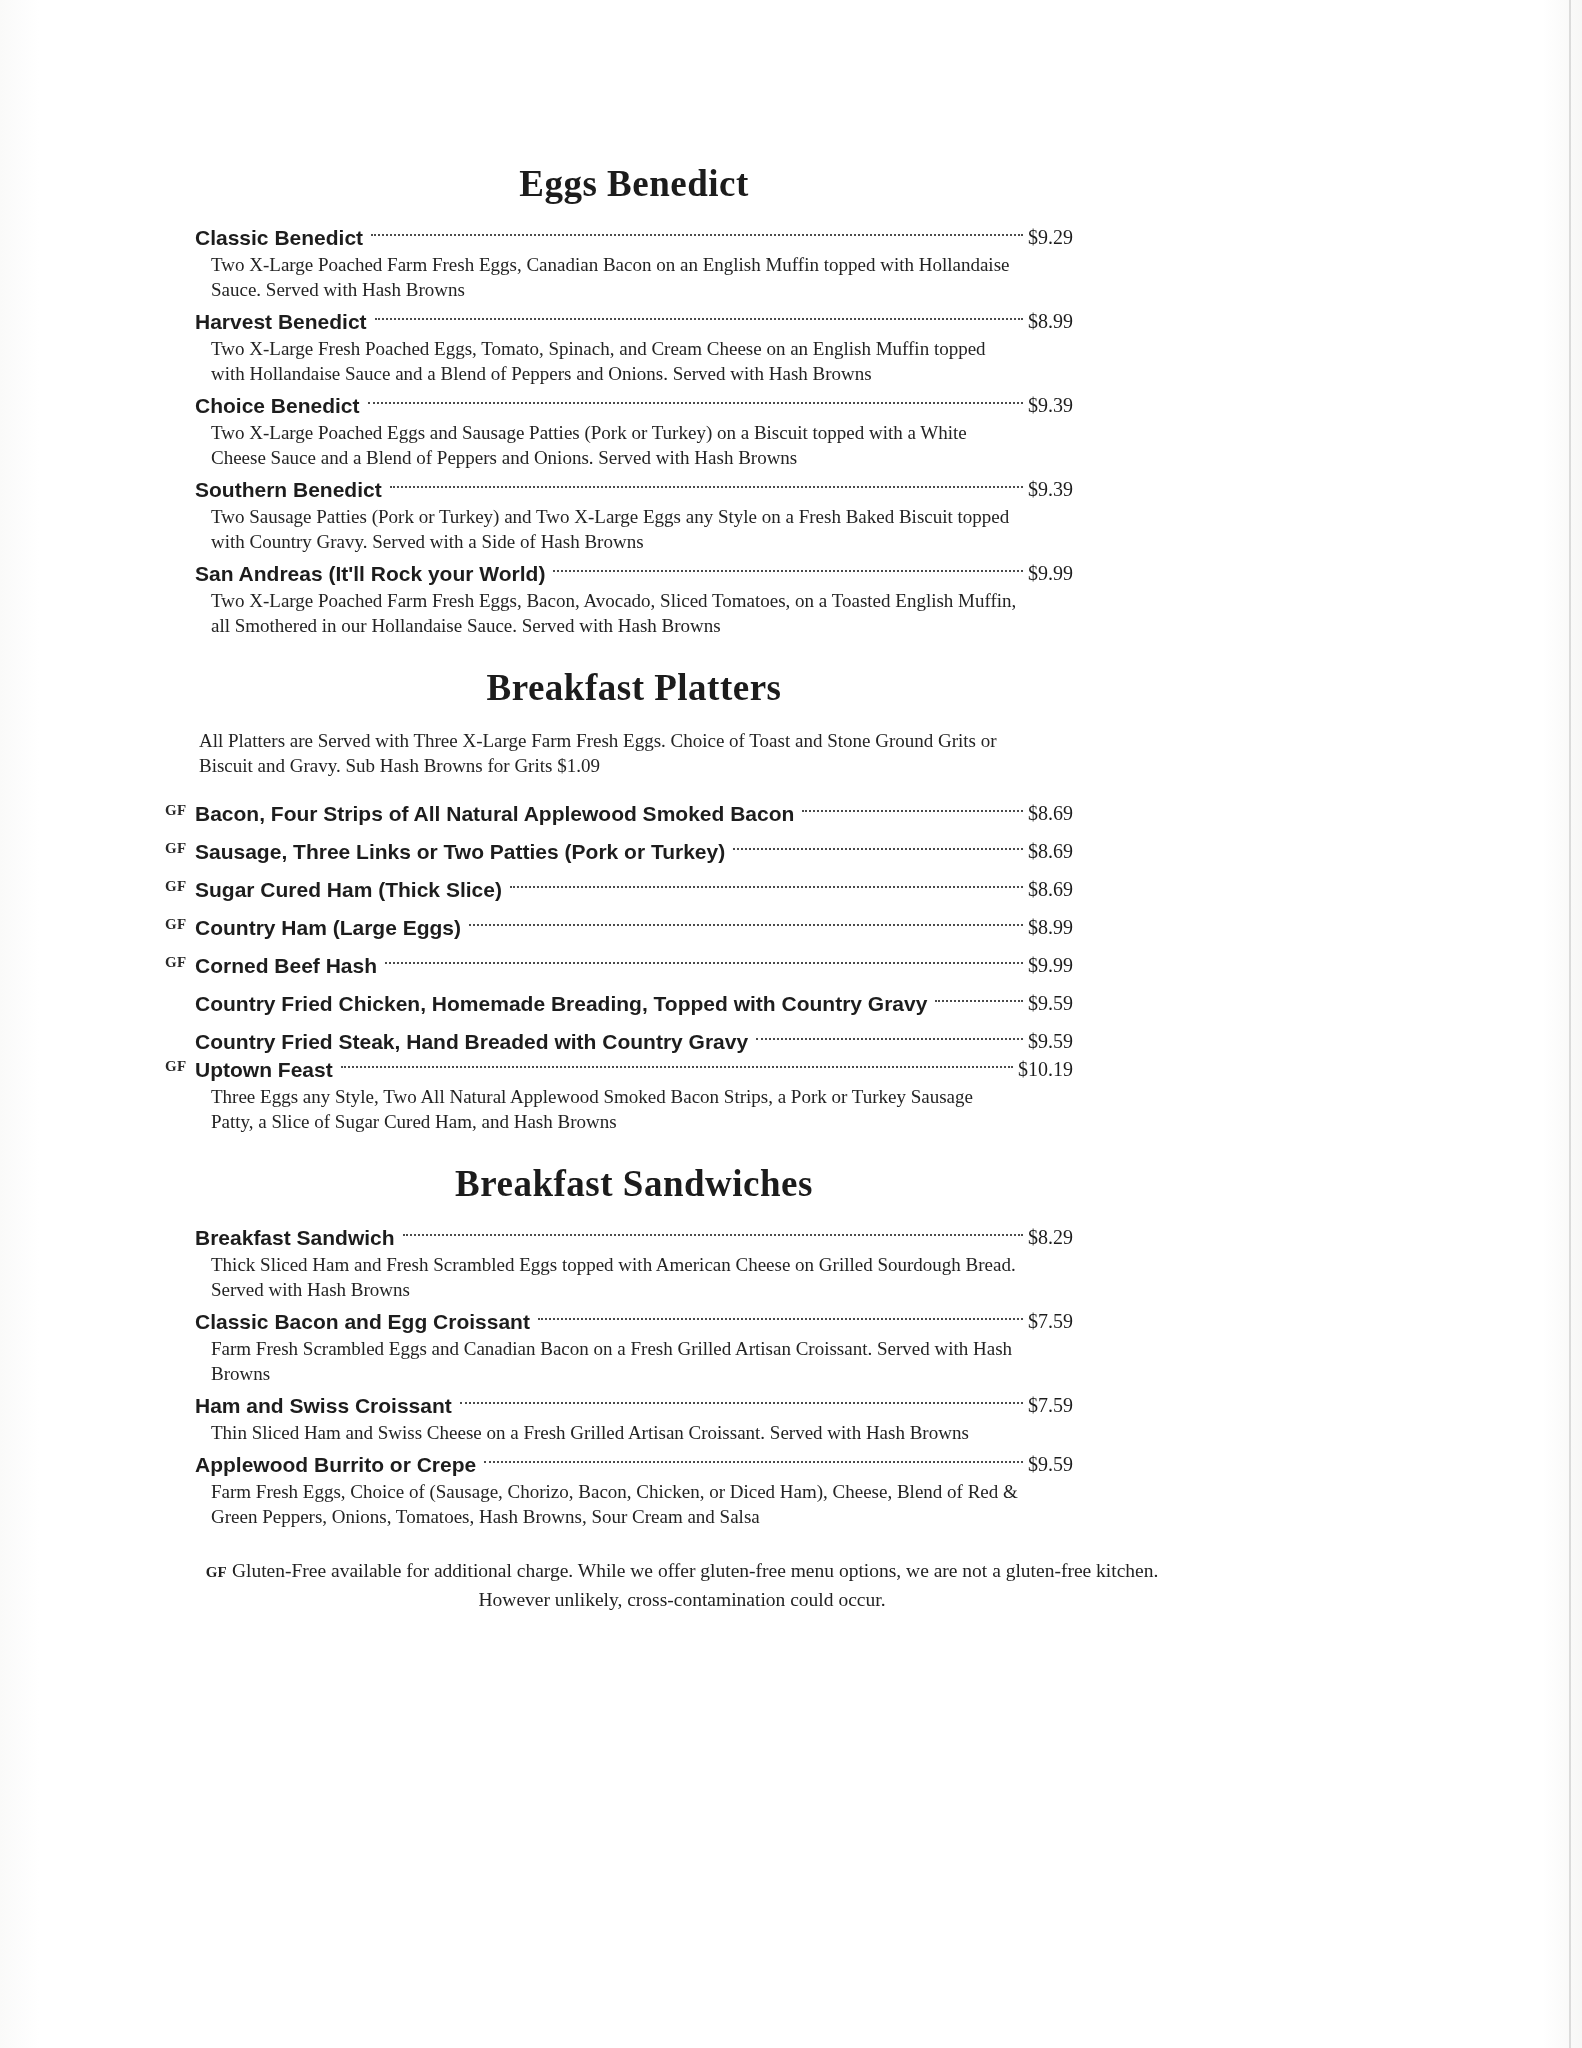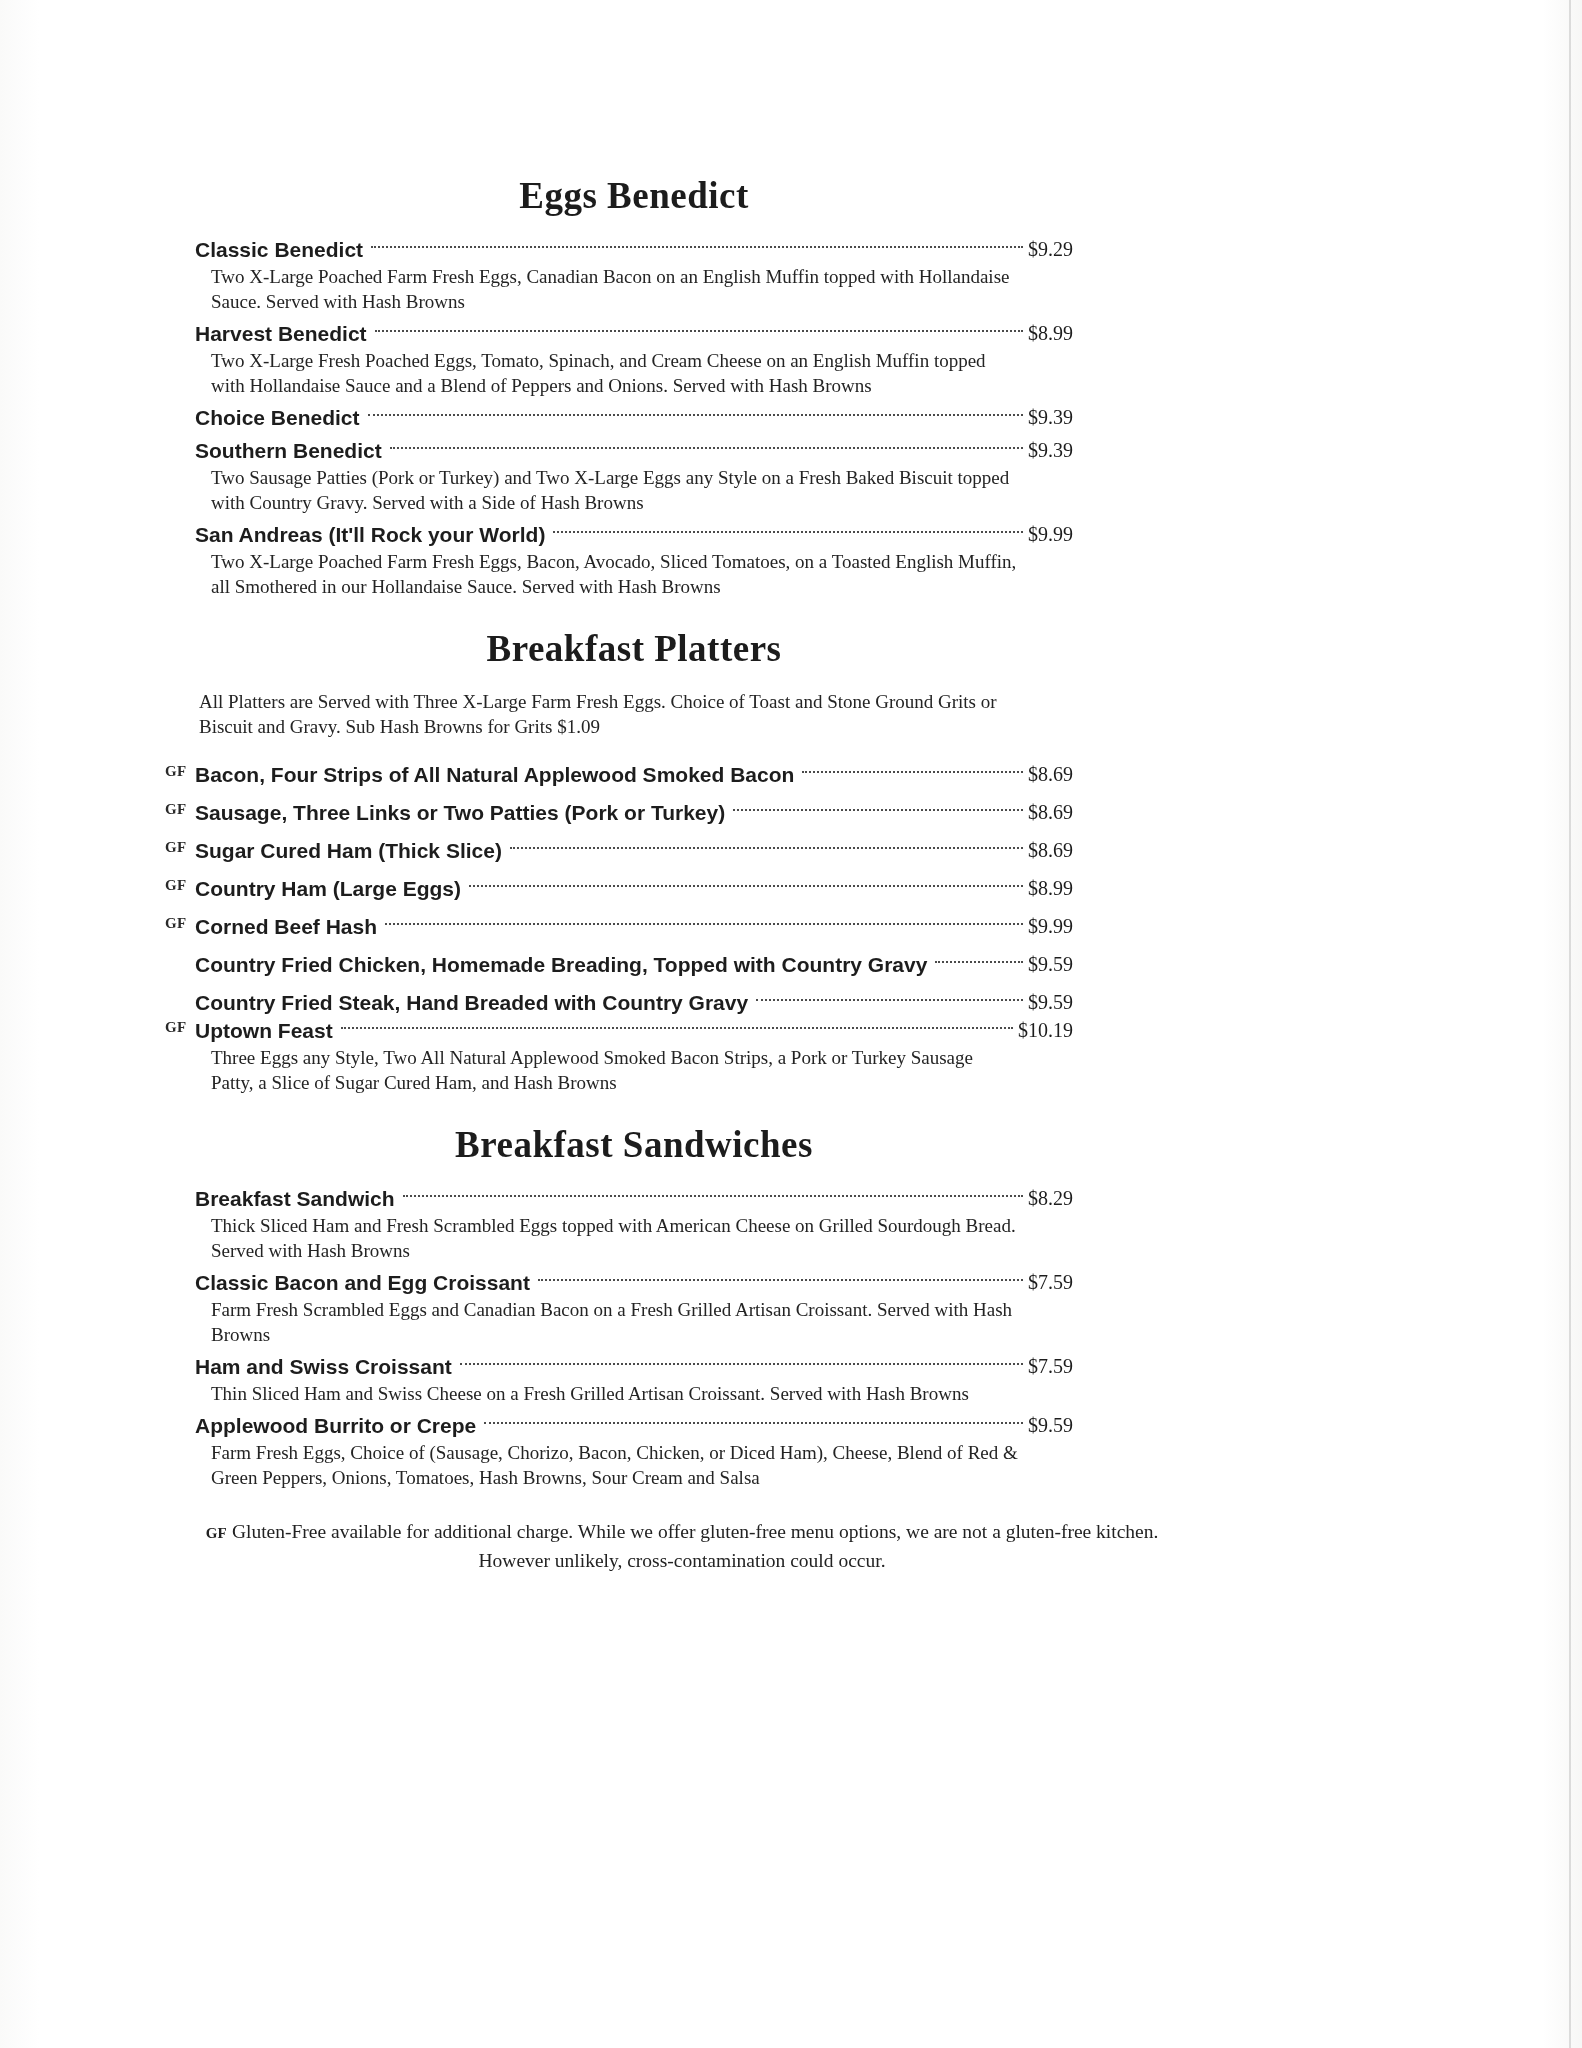--- a/index.html
+++ b/index.html
@@ -33,21 +33,21 @@
   }
   .section-title {
     font-size: 37px;
     font-weight: bold;
     text-align: center;
     line-height: 44px;
     letter-spacing: .5px;
     margin: 28px 0 18px 0;
     color: #1c1c1c;
   }
-  .section-title.first { margin-top: 16px; }
+  .section-title.first { margin-top: 4px; }
   .section-intro {
     font-size: 19px;
     line-height: 25px;
     max-width: 820px;
     margin: 0 0 22px 4px;
     color: #242424;
   }
   .menu-item { margin-bottom: 6px; }
   .sec-platters .menu-item { margin-bottom: 11px; }
   .menu-item.tight { margin-bottom: 1px; }
@@ -132,20 +132,21 @@
         </div>
         <p class="item-desc">Two X-Large Fresh Poached Eggs, Tomato, Spinach, and Cream Cheese on an English Muffin topped with Hollandaise Sauce and a Blend of Peppers and Onions. Served with Hash Browns</p>
       </div>
 
       <div class="menu-item">
         <div class="item-row">
           <span class="item-name">Choice Benedict</span>
           <span class="leader"></span>
           <span class="price">$9.39</span>
         </div>
+        <p class="item-desc">Two X-Large Poached Eggs and Sausage Patties (Pork or Turkey) on a Biscuit topped with a White Cheese Sauce and a Blend of Peppers and Onions. Served with Hash Browns</p>
       </div>
 
       <div class="menu-item">
         <div class="item-row">
           <span class="item-name">Southern Benedict</span>
           <span class="leader"></span>
           <span class="price">$9.39</span>
         </div>
         <p class="item-desc">Two Sausage Patties (Pork or Turkey) and Two X-Large Eggs any Style on a Fresh Baked Biscuit topped with Country Gravy.  Served with a Side of Hash Browns</p>
       </div>

